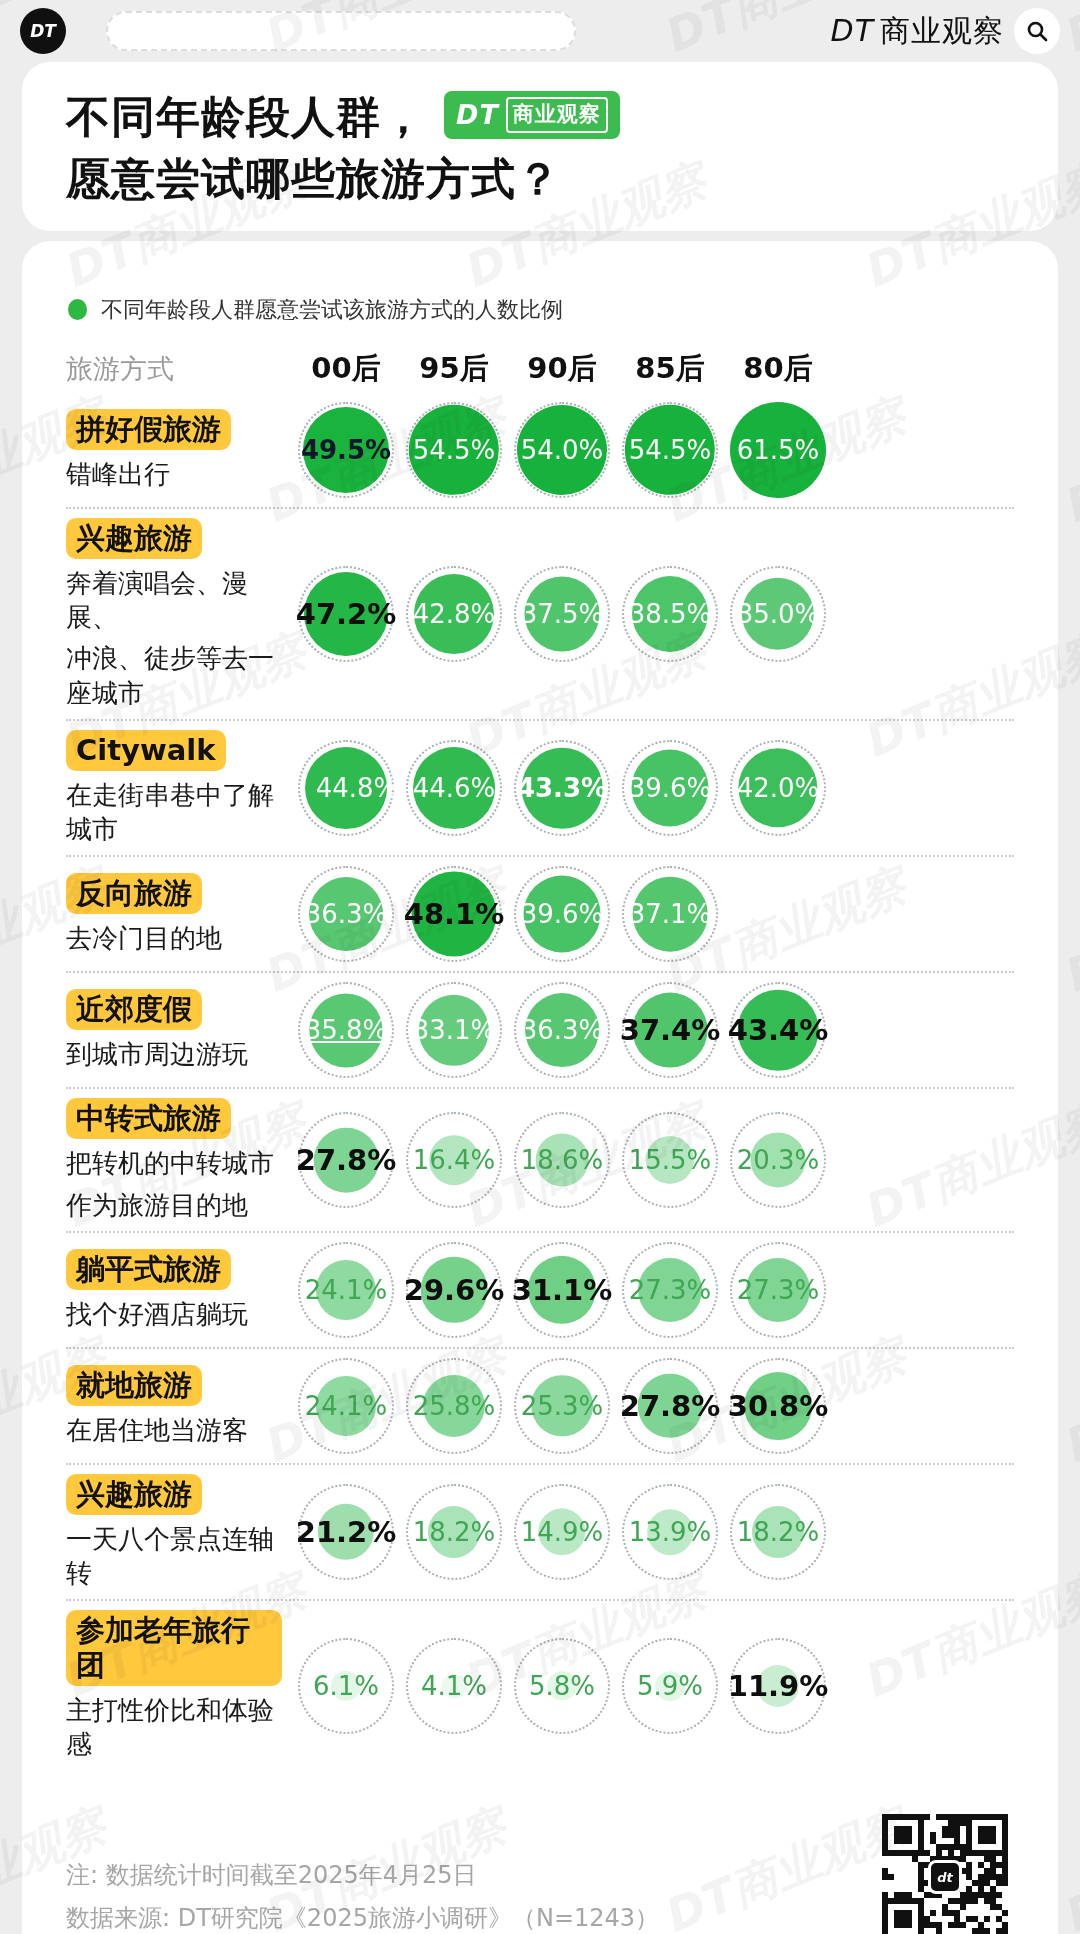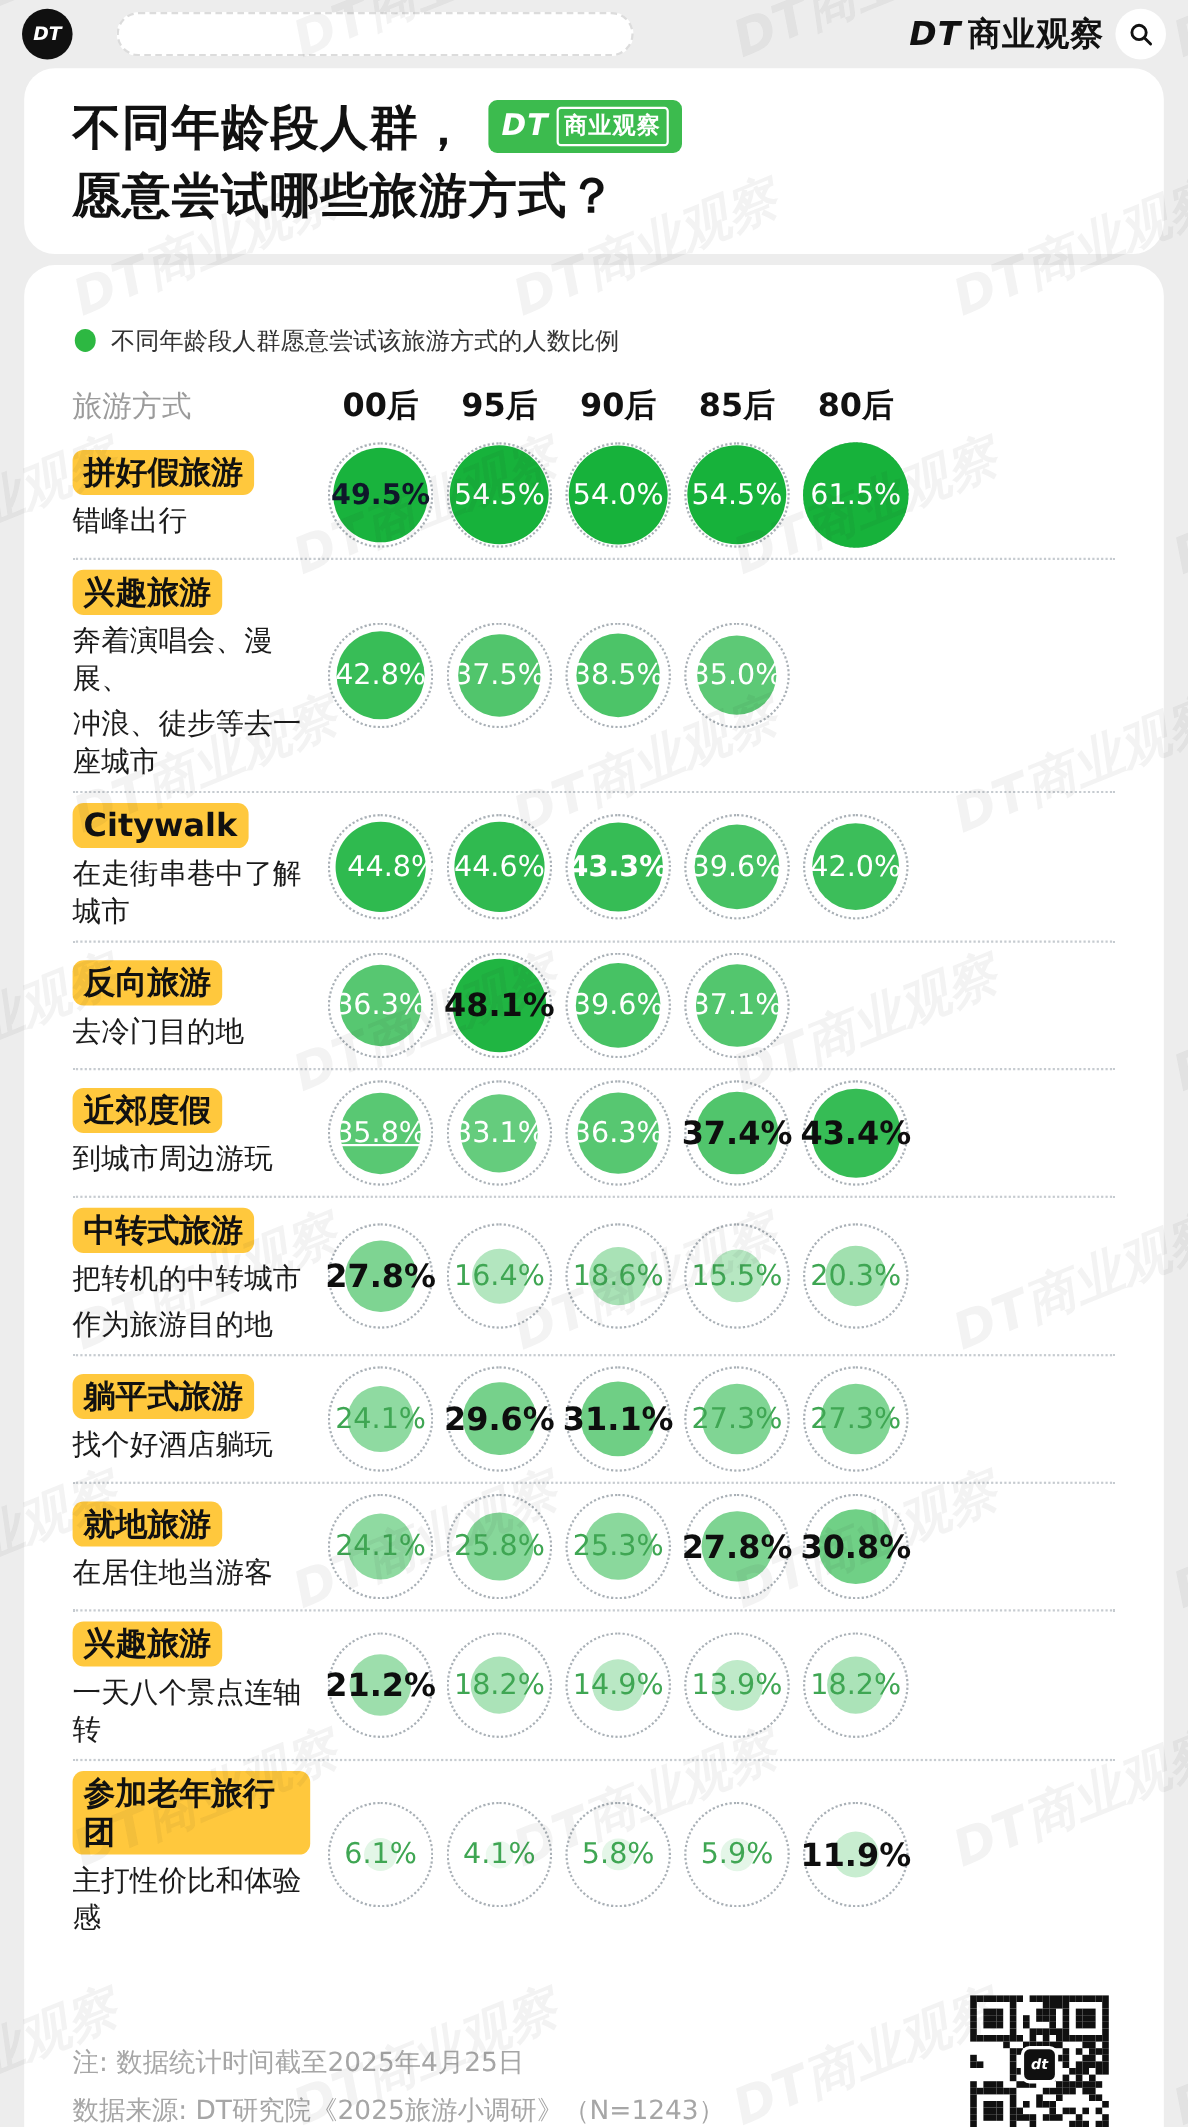--- a/index.html
+++ b/index.html
@@ -21,21 +21,21 @@
   .logo-circle {
     width:46px; height:46px; border-radius:50%; background:#101010; color:#fff;
     display:flex; align-items:center; justify-content:center;
     font-weight:900; font-style:italic; font-size:17px; flex:0 0 auto;
   }
   .search-pill {
     width:470px; height:40px; border-radius:20px; background:#fff;
     border:2px dashed #dcdcdc; margin-left:22px;
   }
   .topbar-right { margin-left:auto; display:flex; align-items:center; gap:10px; }
-  .brand { font-size:30px; font-weight:700; color:#111; letter-spacing:1px; white-space:nowrap; }
+  .brand { font-size:30px; font-weight:400; color:#111; letter-spacing:1px; white-space:nowrap; }
   .brand .dt { font-style:italic; margin-right:6px; }
   .search-circle {
     width:46px; height:46px; border-radius:50%; background:#fff;
     display:flex; align-items:center; justify-content:center;
   }
   
   .card { background:#fff; border-radius:28px; margin:0 22px; position:relative; z-index:1; }
   .title-card { padding:24px 44px 20px; }
   .title-line { font-size:44px; font-weight:900; color:#111; line-height:1.42; letter-spacing:1px; }
   .title-badge {
@@ -199,20 +199,26 @@
           <div class="outline">
             <div class="fill" style="height: 96px; width: 96px; background: rgb(23, 178, 59);"></div>
             <div class="pct" style="color: rgb(255, 255, 255);">61.5%</div>
           </div>
         </div>
       </div>
       <div class="row">
         <div class="label-col"><span class="tag">兴趣旅游</span><div class="desc">奔着演唱会、漫展、</div><div class="desc">冲浪、徒步等去一座城市</div></div>
         <div class="cell">
           <div class="outline">
+            <div class="fill" style="height: 84.1px; width: 84.1px; background: rgb(36, 182, 70);"></div>
+            <div class="pct emph">47.2%</div>
+          </div>
+        </div>
+        <div class="cell">
+          <div class="outline">
             <div class="fill" style="height: 80.1px; width: 80.1px; background: rgb(56, 189, 87);"></div>
             <div class="pct" style="color: rgb(255, 255, 255);">42.8%</div>
           </div>
         </div>
         <div class="cell">
           <div class="outline">
             <div class="fill" style="height: 75px; width: 75px; background: rgb(81, 197, 108);"></div>
             <div class="pct" style="color: rgb(255, 255, 255);">37.5%</div>
           </div>
         </div>

